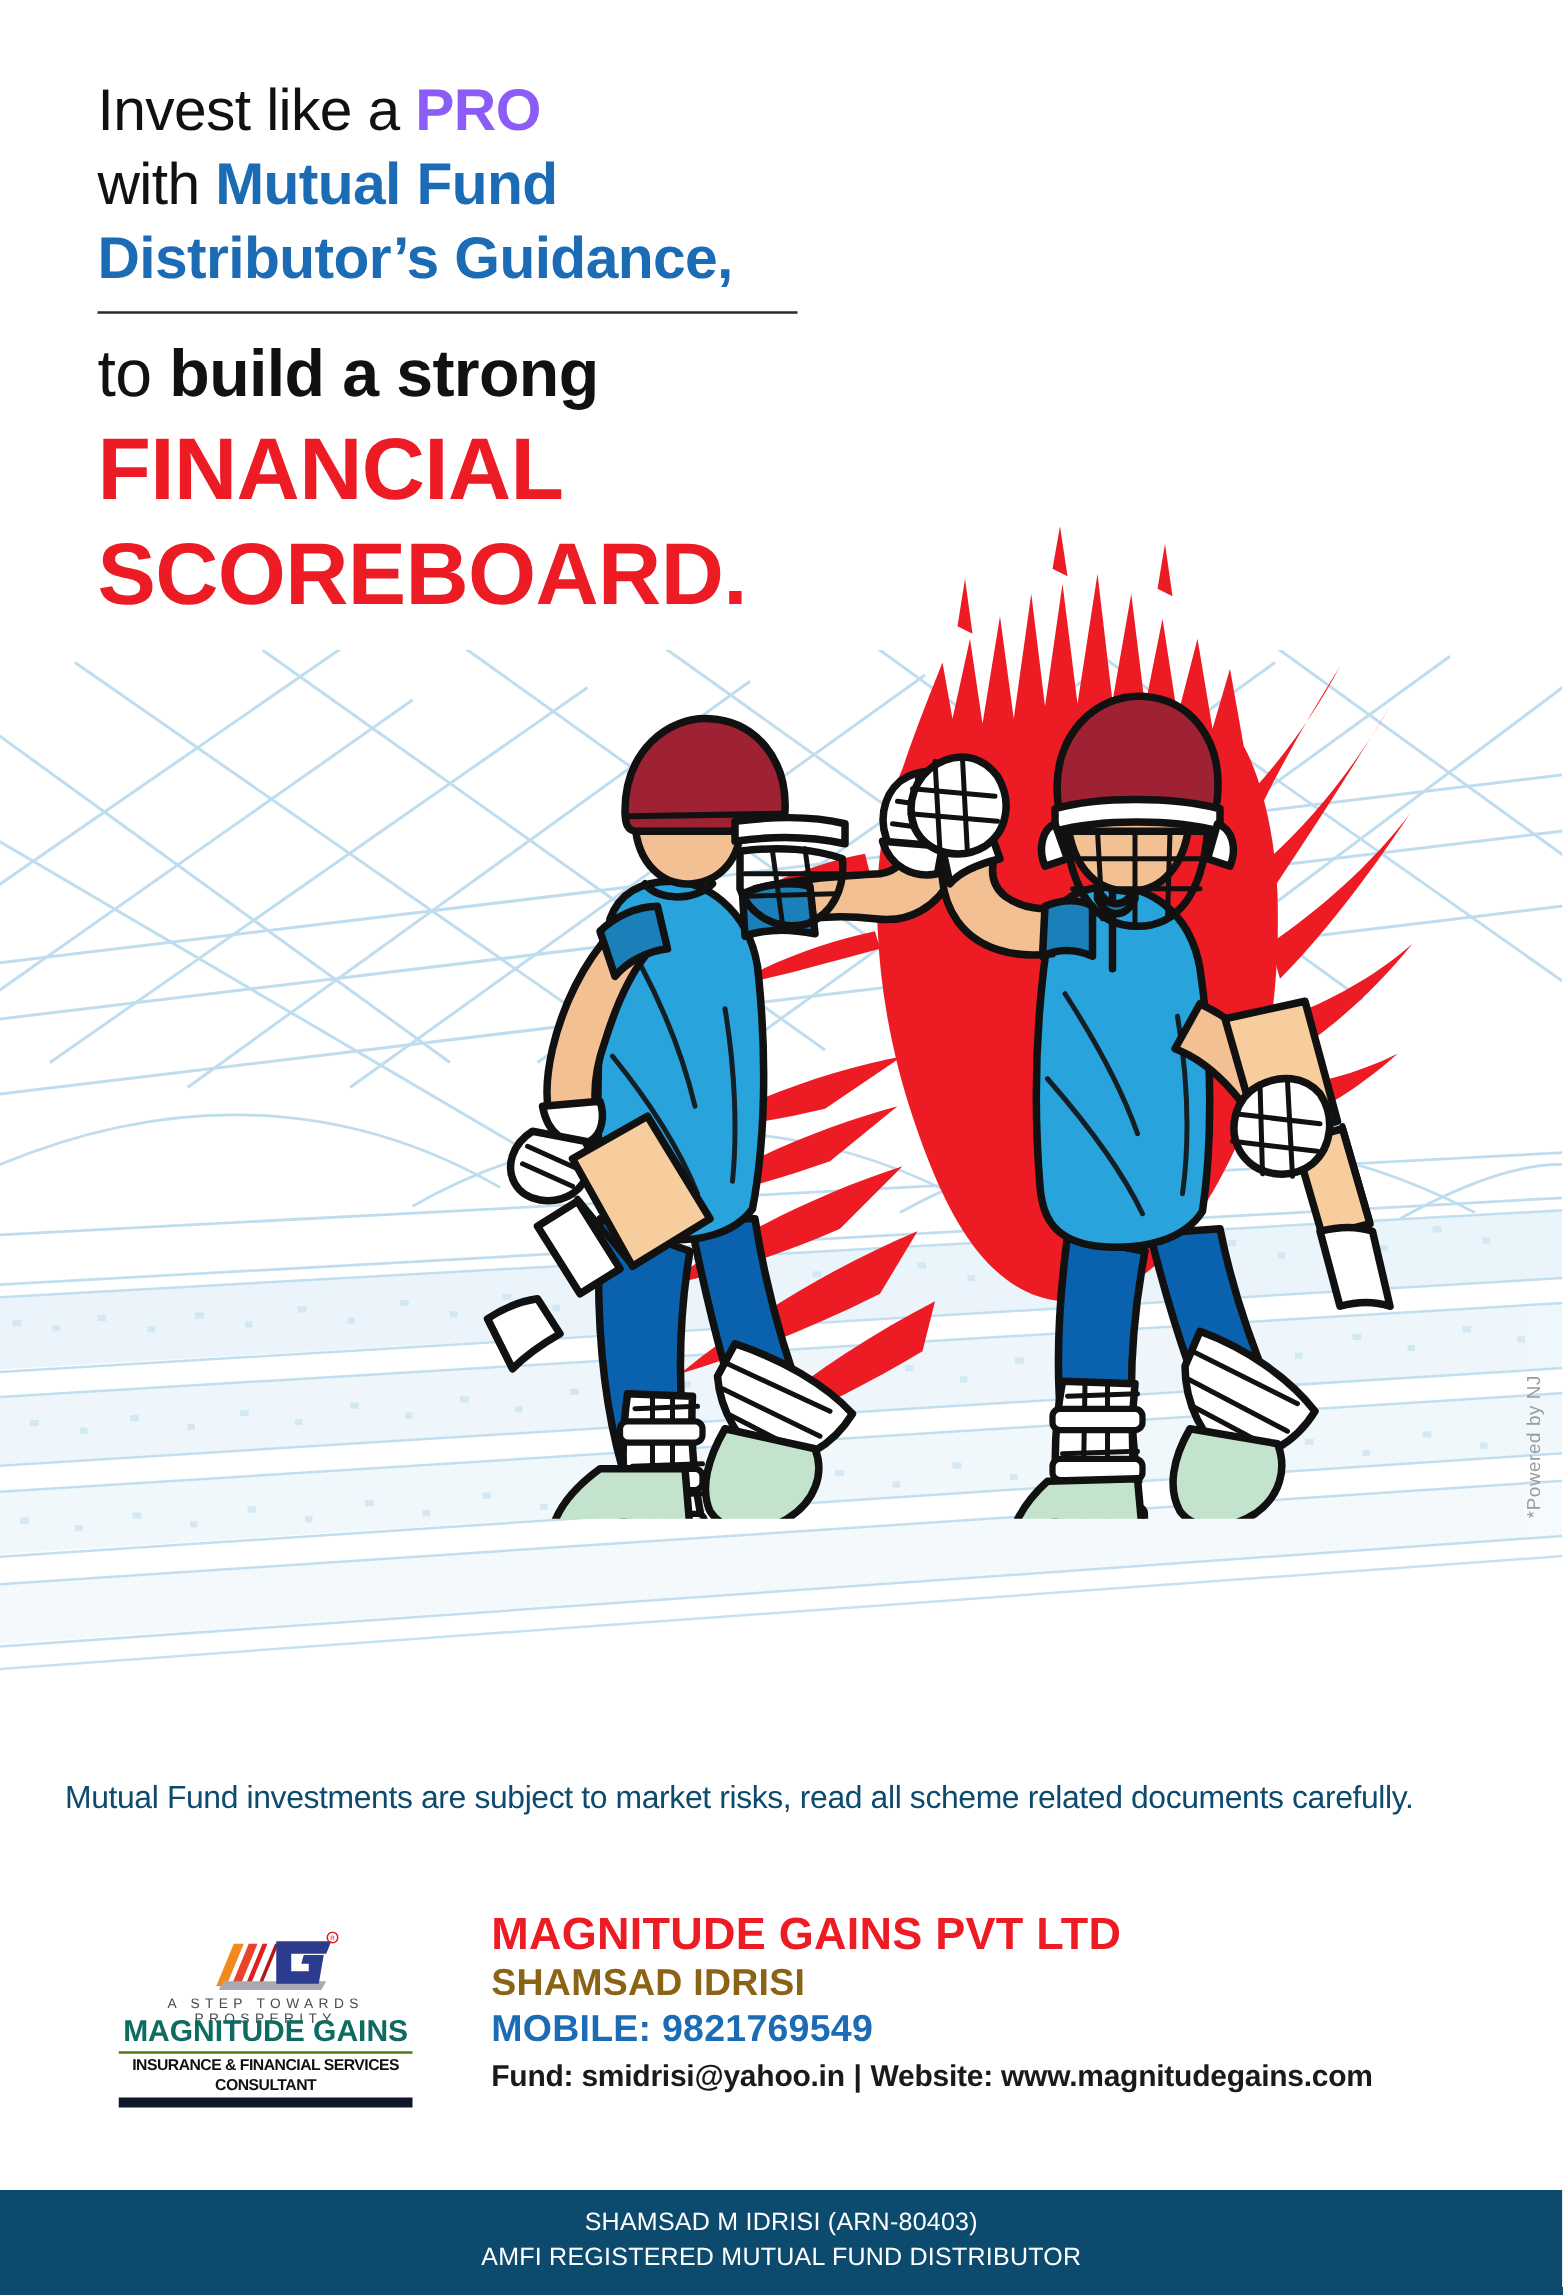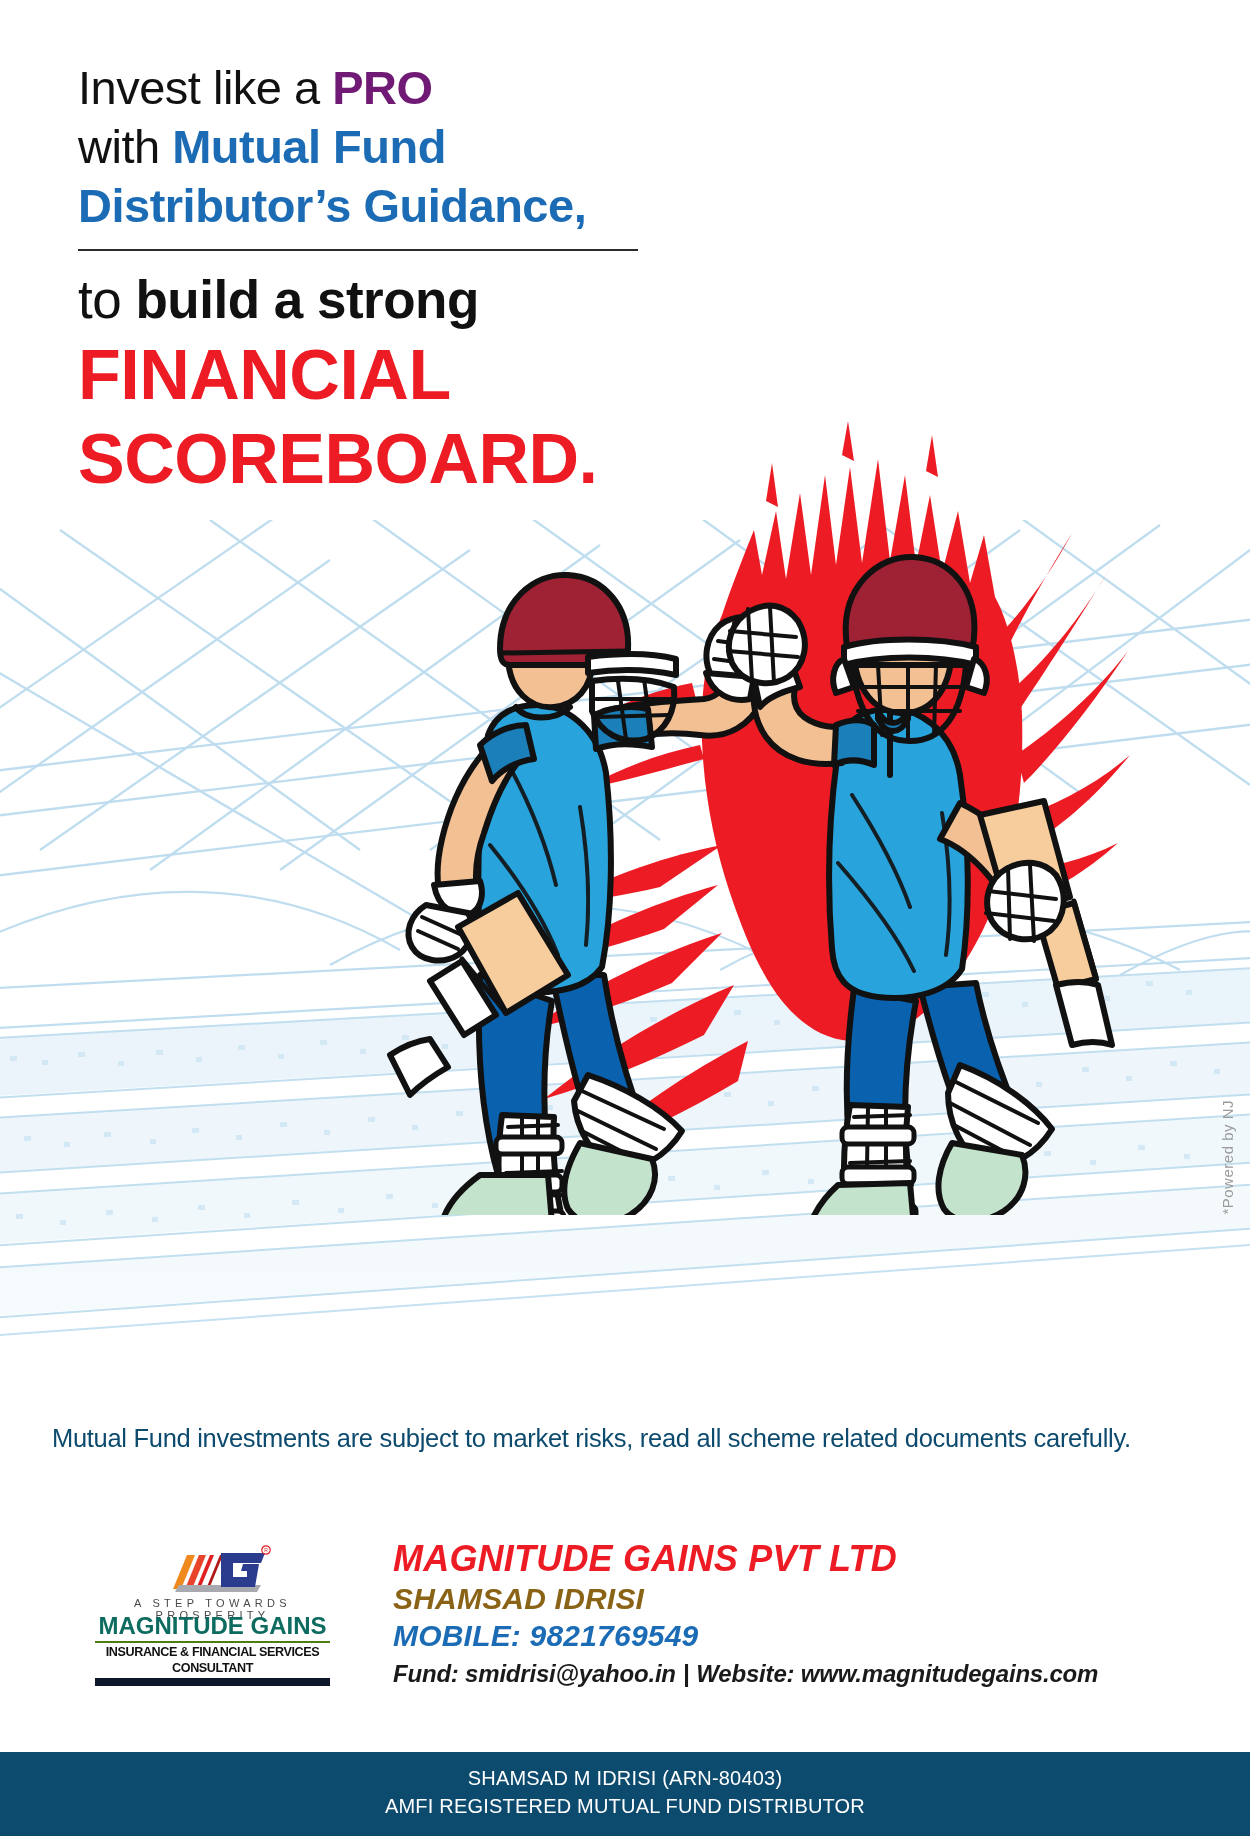--- a/index.html
+++ b/index.html
@@ -35,21 +35,21 @@
   }
   .hl-line {
     font-size:47px;
     line-height:59px;
     font-weight:700;
     letter-spacing:-0.5px;
     color:#111111;
     white-space:nowrap;
   }
   .hl-line .lite { font-weight:400; }
-  .hl-red  { color:#701a75; }
+  .hl-red  { color:#8b5cf6; }
   .hl-blue { color:#1b6cb5; }
 
   .hl-rule {
     margin-top:14px;
     margin-bottom:16px;
     width:560px; height:2px;
     background:#2b2b2b;
   }
   .hl-line2 {
     font-size:53px;
@@ -142,23 +142,22 @@
     font-weight:700;
     color:#111;
     letter-spacing:-0.4px;
     line-height:16px;
     border-bottom:8px solid #0f172a;
     padding-bottom:2px;
   }
 
   .contact {
     position:absolute;
-    left:393px; top:18px;
+    left:393px; top:6px;
     width:800px;
-    font-style:italic;
   }
   .c-company {
     font-size:36px;
     font-weight:700;
     color:#ed1c24;
     letter-spacing:0.2px;
     line-height:42px;
   }
   .c-person {
     font-size:30px;

